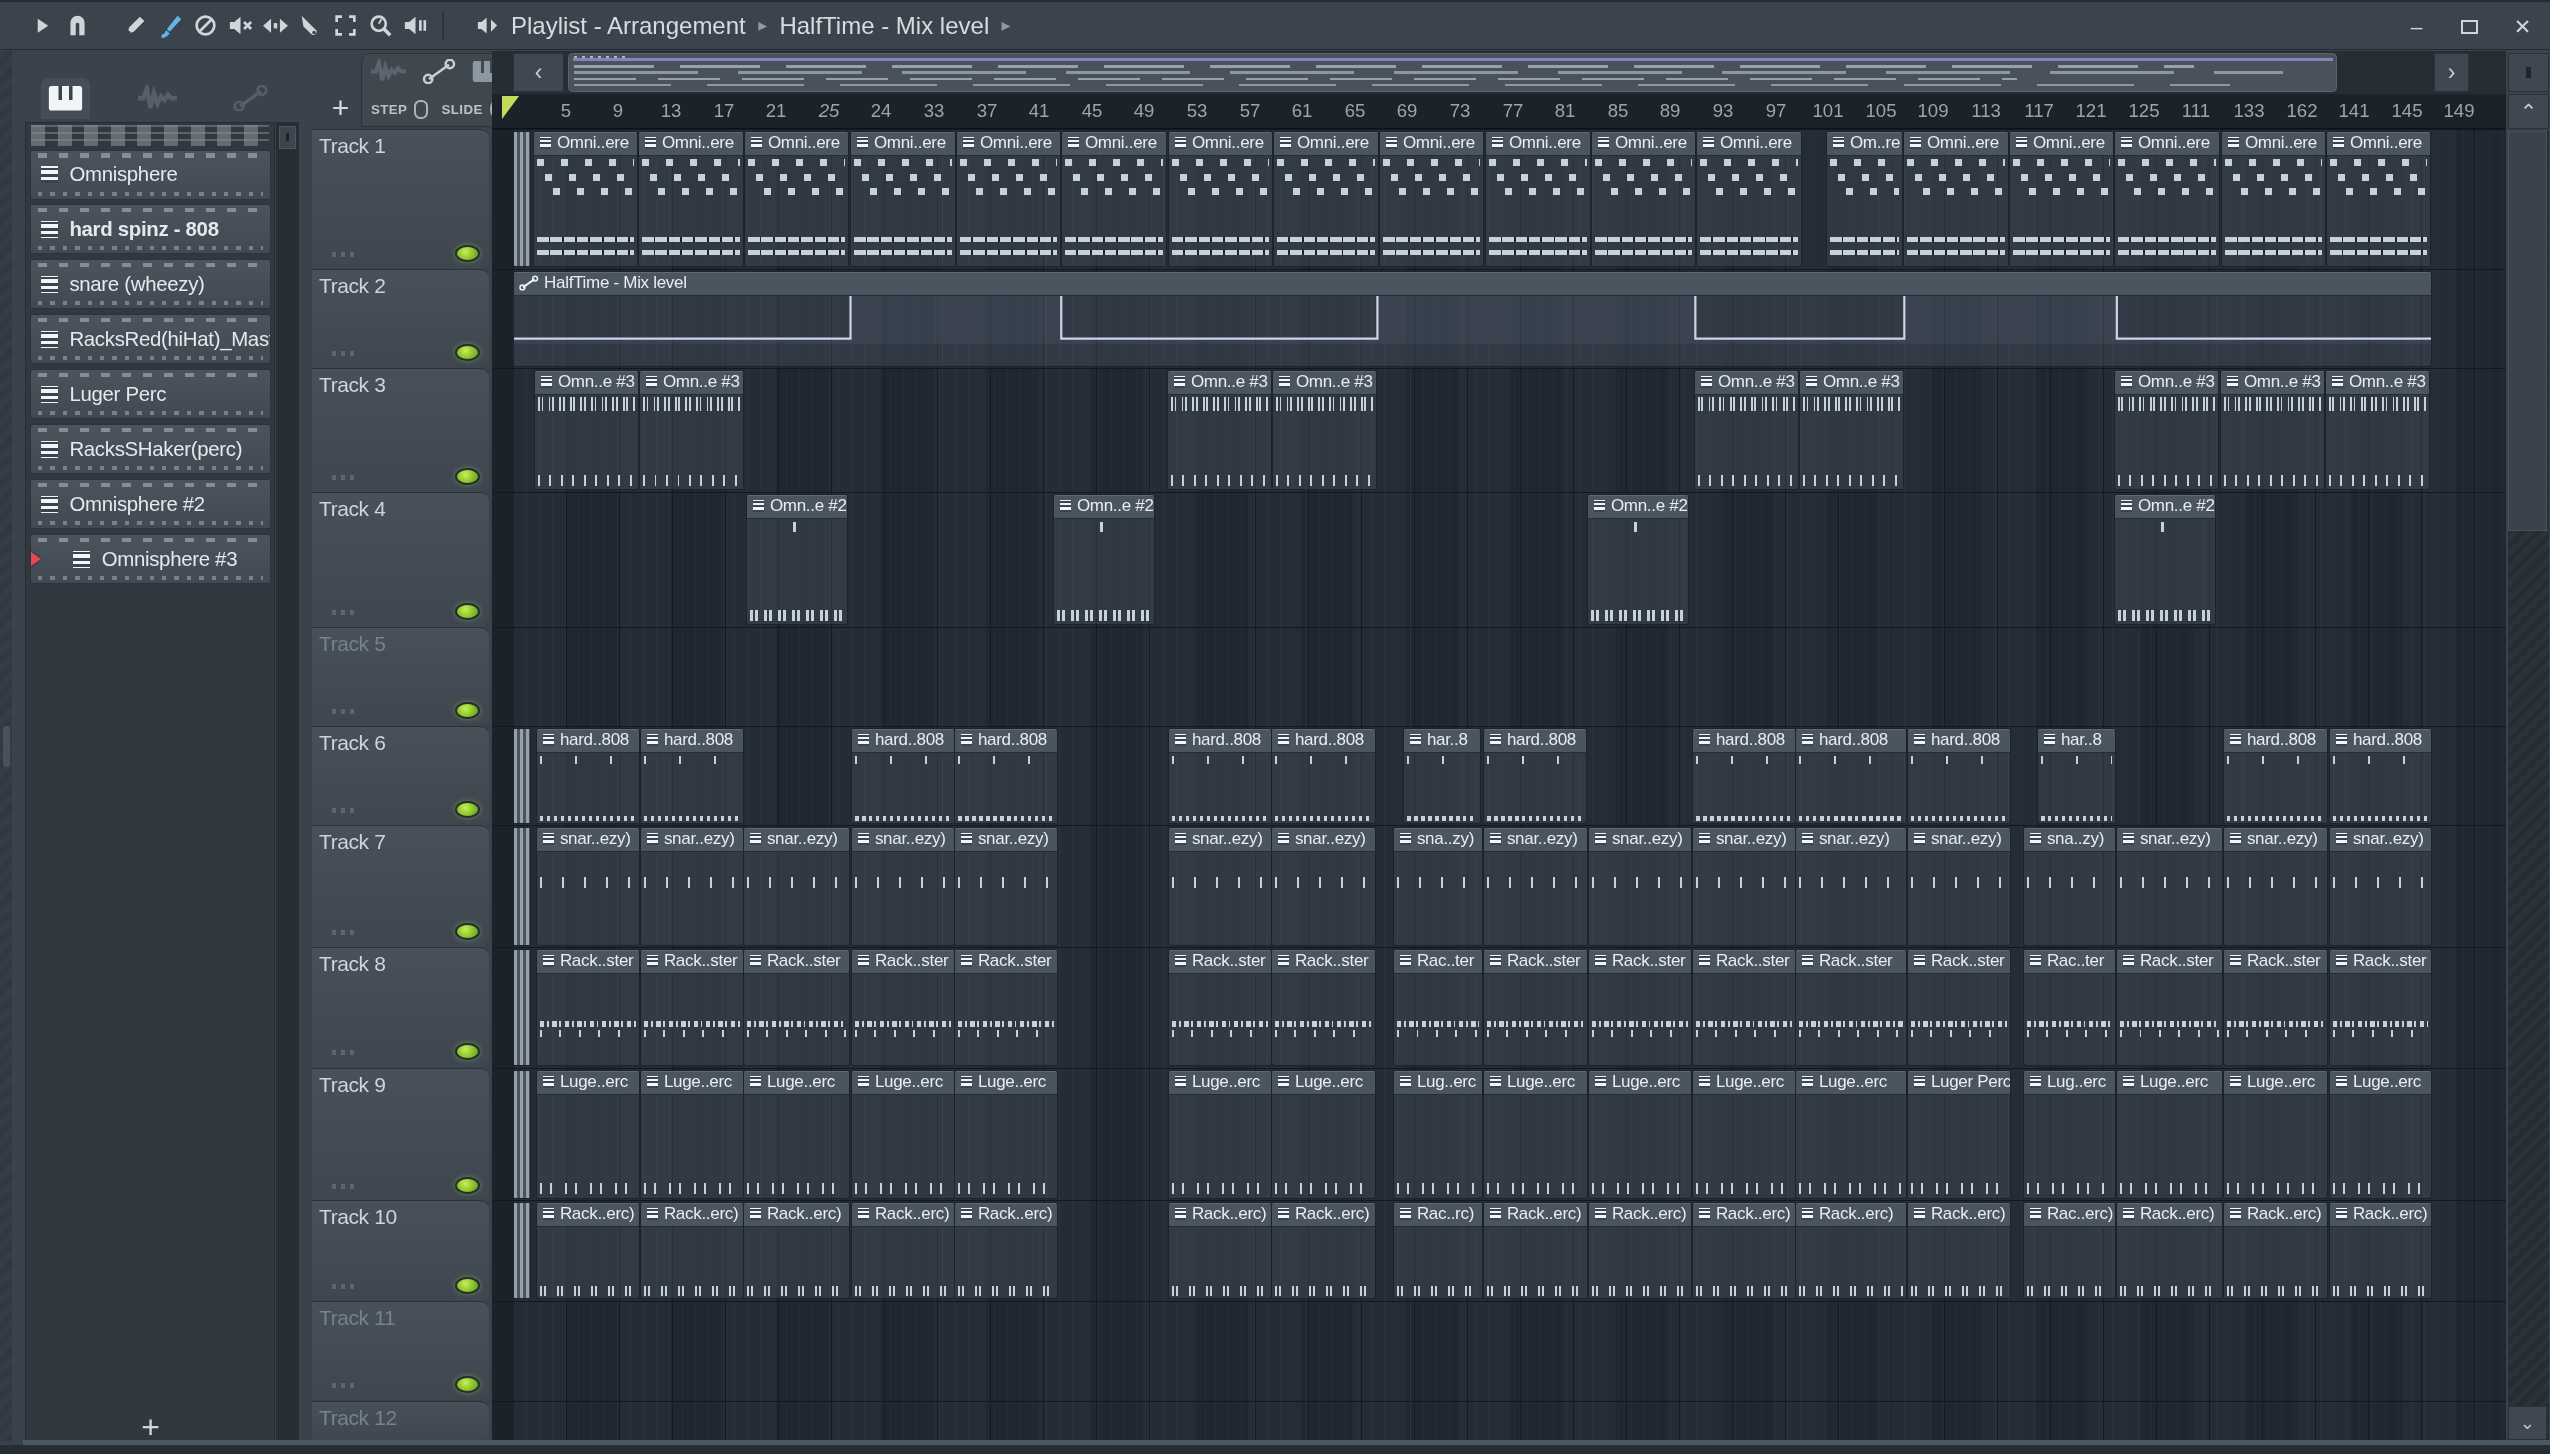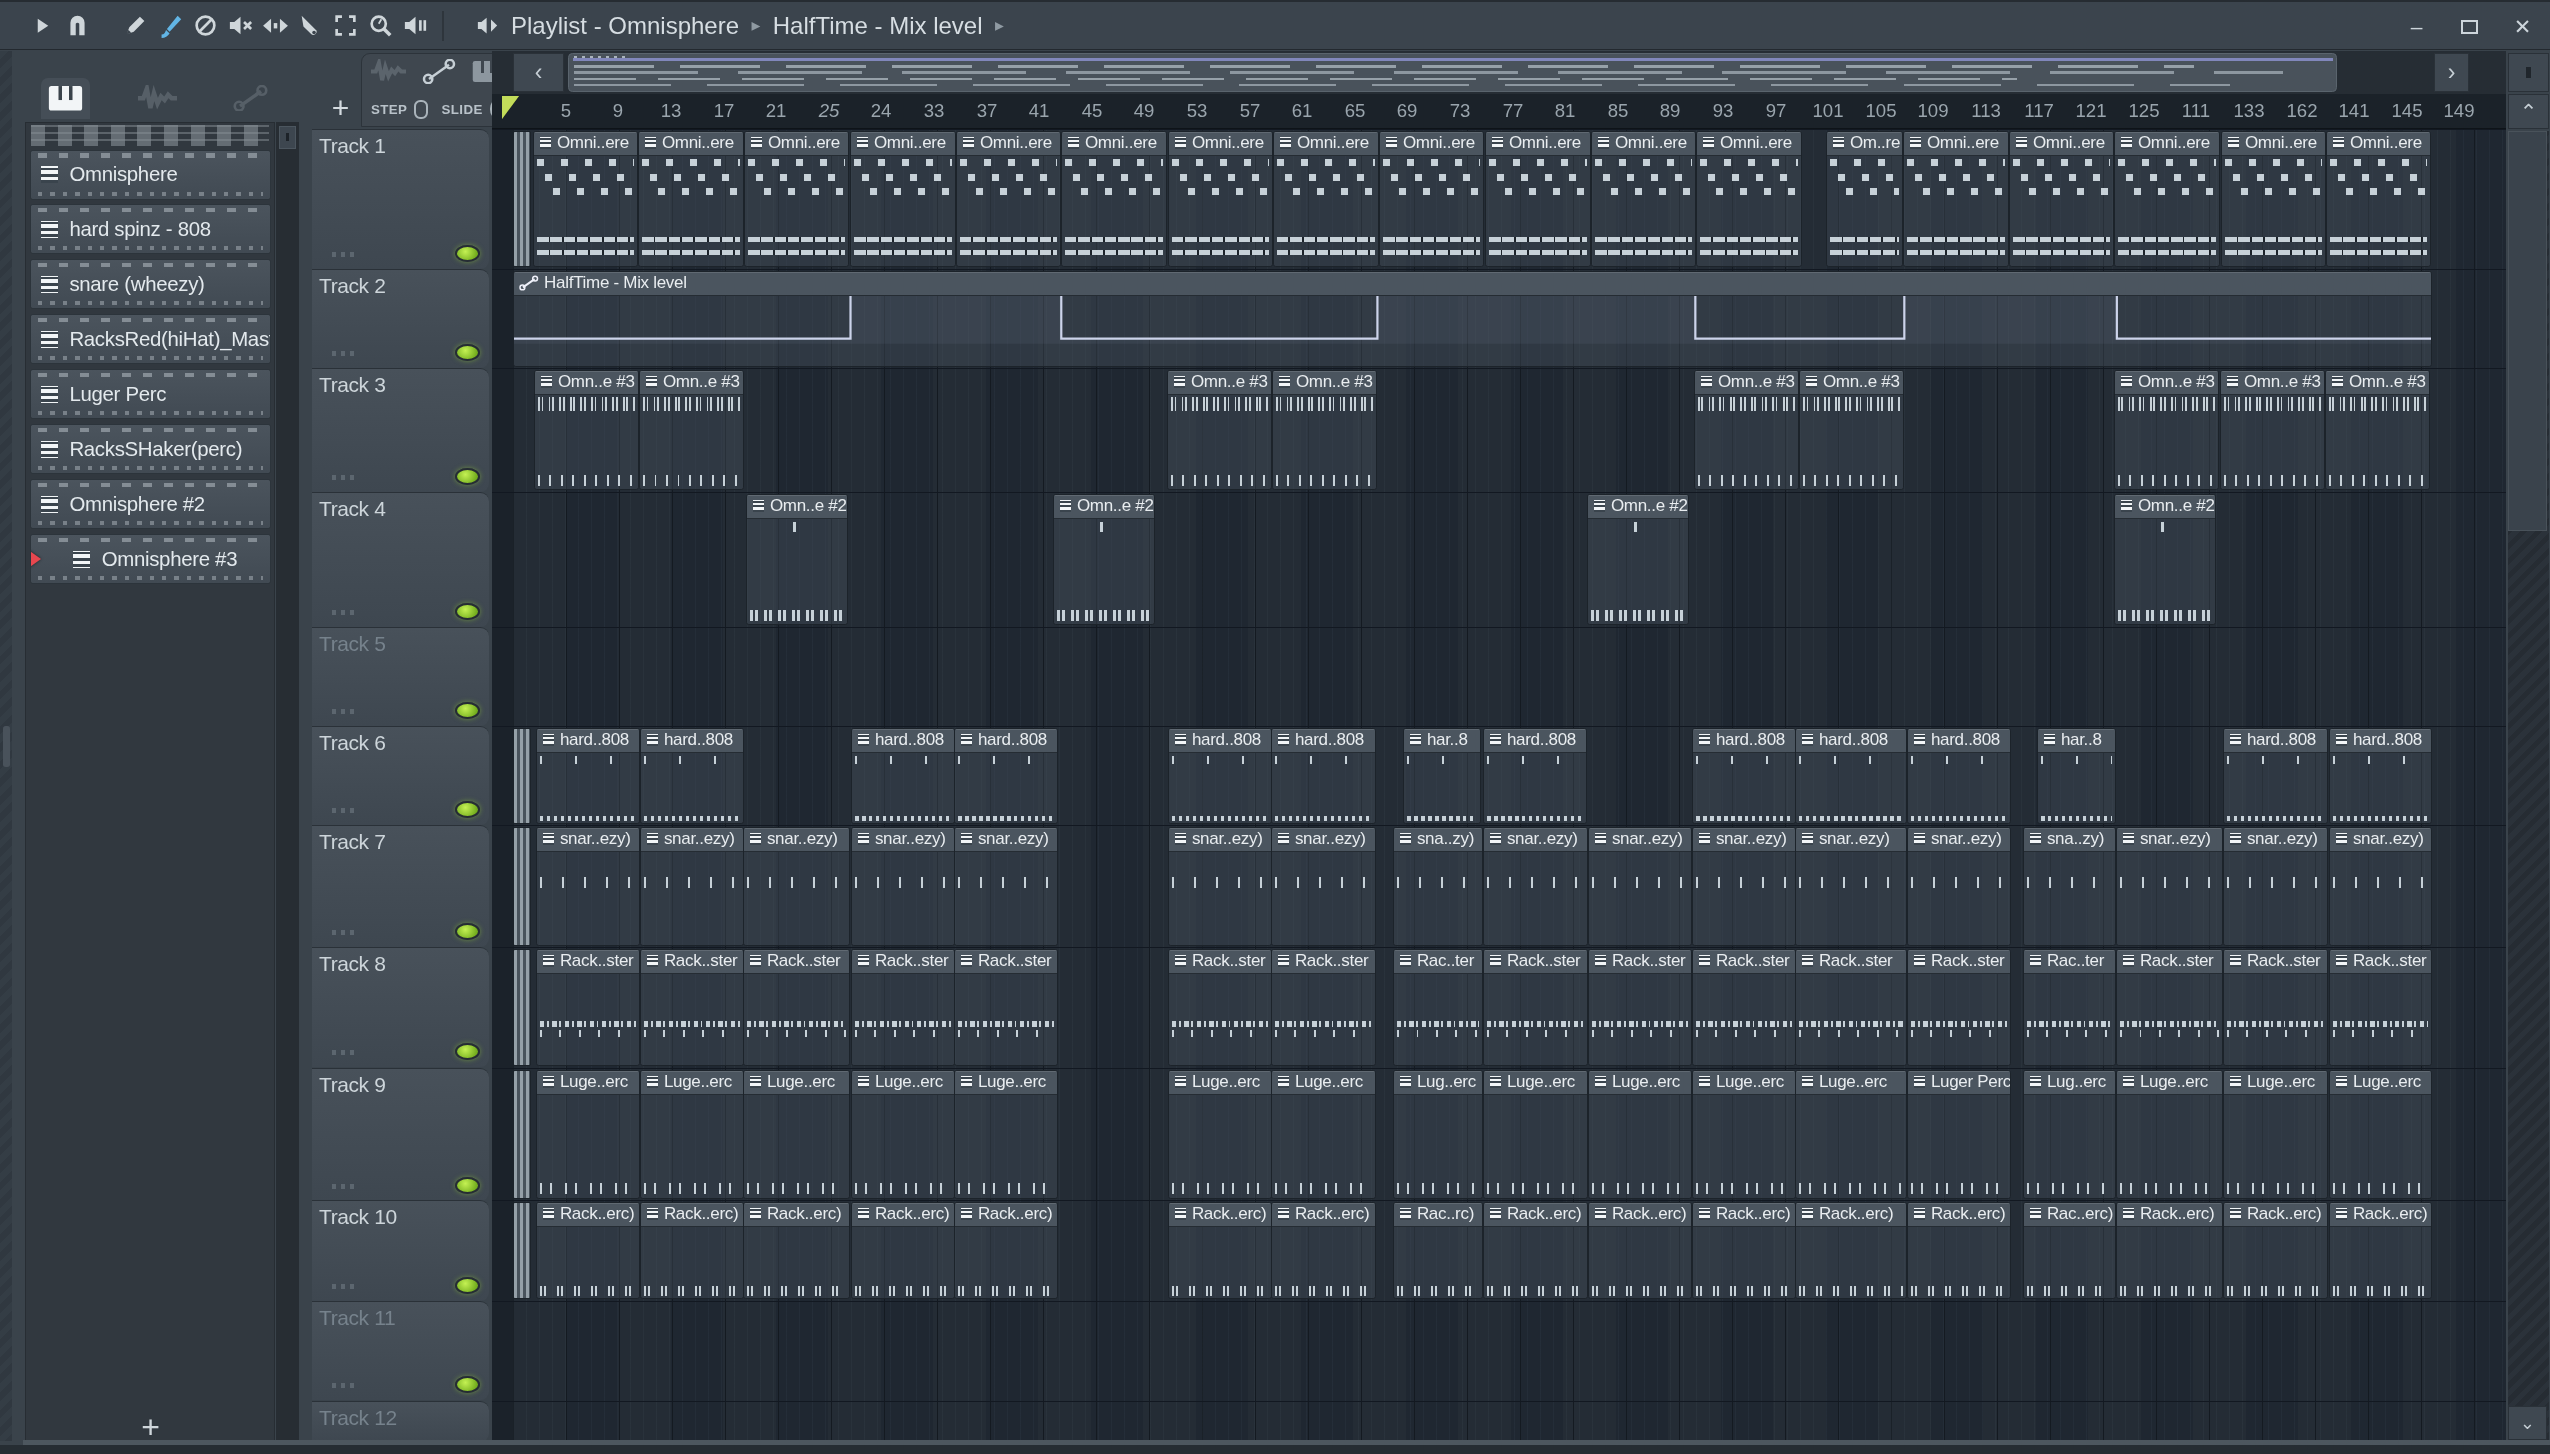--- a/index.html
+++ b/index.html
@@ -211,21 +211,21 @@
           <rect x="18" y="7" width="3" height="12" fill="#cfd6da"></rect>
           <rect x="23" y="7" width="3" height="12" fill="#cfd6da"></rect>
         </svg>
       </span>
     <span class="tb-div"></span>
     <div id="tb-title">
       <svg width="23" height="21" viewBox="0 0 26 24">
           <path d="M2 8 h4 l6-5 v18 l-6-5 H2 Z" fill="#cfd6da"></path>
           <polygon points="17,5 24,12 17,19" fill="#cfd6da"></polygon>
         </svg>
-      <span>Playlist - Omnisphere</span>
+      <span>Playlist - Arrangement</span>
       <span class="sep">▸</span>
       <span>HalfTime - Mix level</span>
       <span class="sep">▸</span>
     </div>
     <div id="win-controls">
       <span class="wc">–</span>
       <span class="wc">
           <span class="sq"></span>
         </span>
       <span class="wc">✕</span>
@@ -259,21 +259,21 @@
   </div>
 
   <div id="picker">
     <div class="pk-partial"></div>
   <div class="pitem" style="top: 26.6px;">
         <div class="pv-top"></div>
         <span class="mini-icon"></span>
         <span class="ptx">Omnisphere</span>
         <div class="pv-bot"></div>
       </div>
-      <div class="pitem" style="top: 81px;">
+      <div class="pitem" style="top: 81px; font-weight: bold;">
         <div class="pv-top"></div>
         <span class="mini-icon"></span>
         <span class="ptx">hard spinz - 808</span>
         <div class="pv-bot"></div>
       </div>
       <div class="pitem" style="top: 136px;">
         <div class="pv-top"></div>
         <span class="mini-icon"></span>
         <span class="ptx">snare (wheezy)</span>
         <div class="pv-bot"></div>

